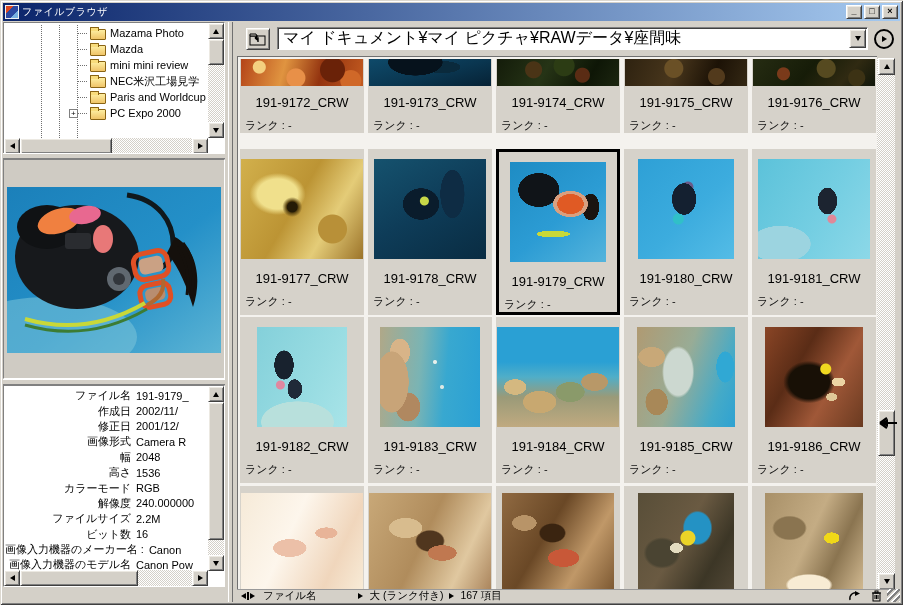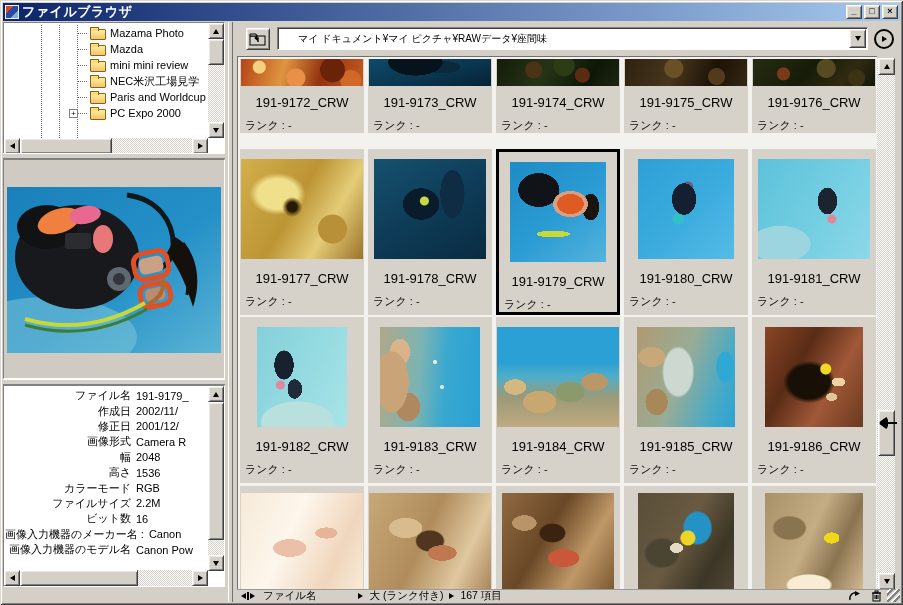--- a/index.html
+++ b/index.html
@@ -5,21 +5,21 @@
   * { margin:0; padding:0; box-sizing:border-box; }
   html,body { width:903px; height:605px; overflow:hidden; }
   body { font-family:"Liberation Sans","DejaVu Sans",sans-serif; font-size:11px; color:#000; background:#d4d0c8; }
   .window { position:relative; width:903px; height:605px; background:#d4d0c8;
             box-shadow: inset 1px 1px 0 #dcd8d0, inset -1px -1px 0 #404040, inset 2px 2px 0 #ffffff, inset -2px -2px 0 #808080; }
   
   .titlebar { position:absolute; left:3px; top:3px; right:3px; height:18px;
               background:linear-gradient(90deg,#0a246a,#a6caf0); display:flex; align-items:center; padding:0 2px; }
   .title-icon { width:14px; height:14px; margin-right:3px; border:1px solid #f0f0f0;
                 background:linear-gradient(135deg,#e04820 0 32%,#2c48a0 32% 68%,#78b0e0 68%); }
-  .title-text { color:#fff; font-weight:bold; font-size:13px; letter-spacing:0.5px; flex:1; white-space:nowrap; overflow:hidden; }
+  .title-text { color:#fff; font-weight:normal; font-size:10px; letter-spacing:0.5px; flex:1; white-space:nowrap; overflow:hidden; }
   .winbtn { width:16px; height:14px; margin-left:2px; background:#d4d0c8; font-size:9px; line-height:11px; text-align:center;
             border:1px solid; border-color:#fff #404040 #404040 #fff; box-shadow: inset 1px 1px 0 #ece9e2, inset -1px -1px 0 #808080;
             font-family:"Liberation Sans",sans-serif; font-weight:bold; }
   
   .raised { background:#d4d0c8; border:1px solid; border-color:#ffffff #404040 #404040 #ffffff;
             box-shadow: inset 1px 1px 0 #ece9e2, inset -1px -1px 0 #808080; }
   .scroll-track { background:repeating-conic-gradient(#ffffff 0% 25%, #d4d0c8 0% 50%); background-size:2px 2px; }
   .tri { width:0; height:0; display:inline-block; }
   .tri-up   { border-left:3px solid transparent; border-right:3px solid transparent; border-bottom:5px solid #000; }
   .tri-down { border-left:3px solid transparent; border-right:3px solid transparent; border-top:5px solid #000; }
@@ -68,21 +68,21 @@
   .divider-v { position:absolute; left:225px; top:22px; width:12px; bottom:3px; background:#d4d0c8; }
   .divider-v .bar { position:absolute; left:3px; top:0; bottom:0; width:5px; background:#d4d0c8;
                 border-left:1px solid #fff; border-right:1px solid #707070; }
   
   .main { position:absolute; left:237px; top:22px; right:3px; bottom:3px; background:#d4d0c8; }
   .toolbar { position:absolute; left:0; top:0; right:0; height:34px; display:flex; align-items:center; }
   .up-btn { width:24px; height:22px; margin-left:9px; display:flex; align-items:center; justify-content:center; }
   .combo { position:absolute; left:40px; right:32px; top:5px; height:23px; background:#fff;
            border:1px solid; border-color:#808080 #fff #fff #808080; box-shadow: inset 1px 1px 0 #404040;
            display:flex; align-items:center; }
-  .combo-text { flex:1; padding-left:20px; white-space:nowrap; overflow:hidden; font-size:10px; }
+  .combo-text { flex:1; padding-left:5px; white-space:nowrap; overflow:hidden; font-size:16px; }
   .combo-drop { width:17px; height:19px; margin-right:1px; }
   .menu-circle-btn { position:absolute; right:6px; top:7px; width:20px; height:20px; border:2px solid #000; border-radius:50%;
            background:#d4d0c8; display:flex; align-items:center; justify-content:center; }
   
   .grid { position:absolute; left:0; top:34px; width:640px; height:536px; background:#f4f2ee;
           border-top:1px solid #707070; border-left:1px solid #707070; overflow:hidden; }
   .grid-row { position:absolute; left:2px; display:flex; gap:4px; }
   .cell { width:124px; background:#d6d2ca; display:flex; flex-direction:column; align-items:center; }
   .cell.sel { border:3px solid #000; }
   .fname { margin-top:12px; font-size:13px; text-align:center; }
@@ -256,20 +256,24 @@
           </div>
         <div class="meta-row">
             <span class="meta-label">高さ</span>
             <span class="meta-value">1536</span>
           </div>
         <div class="meta-row">
             <span class="meta-label">カラーモード</span>
             <span class="meta-value">RGB</span>
           </div>
         <div class="meta-row">
+            <span class="meta-label">解像度</span>
+            <span class="meta-value">240.000000</span>
+          </div>
+        <div class="meta-row">
             <span class="meta-label">ファイルサイズ</span>
             <span class="meta-value">2.2M</span>
           </div>
         <div class="meta-row">
             <span class="meta-label">ビット数</span>
             <span class="meta-value">16</span>
           </div>
         <div class="meta-row">
             <span class="meta-label">画像入力機器のメーカー名 :</span>
             <span class="meta-value">Canon</span>

